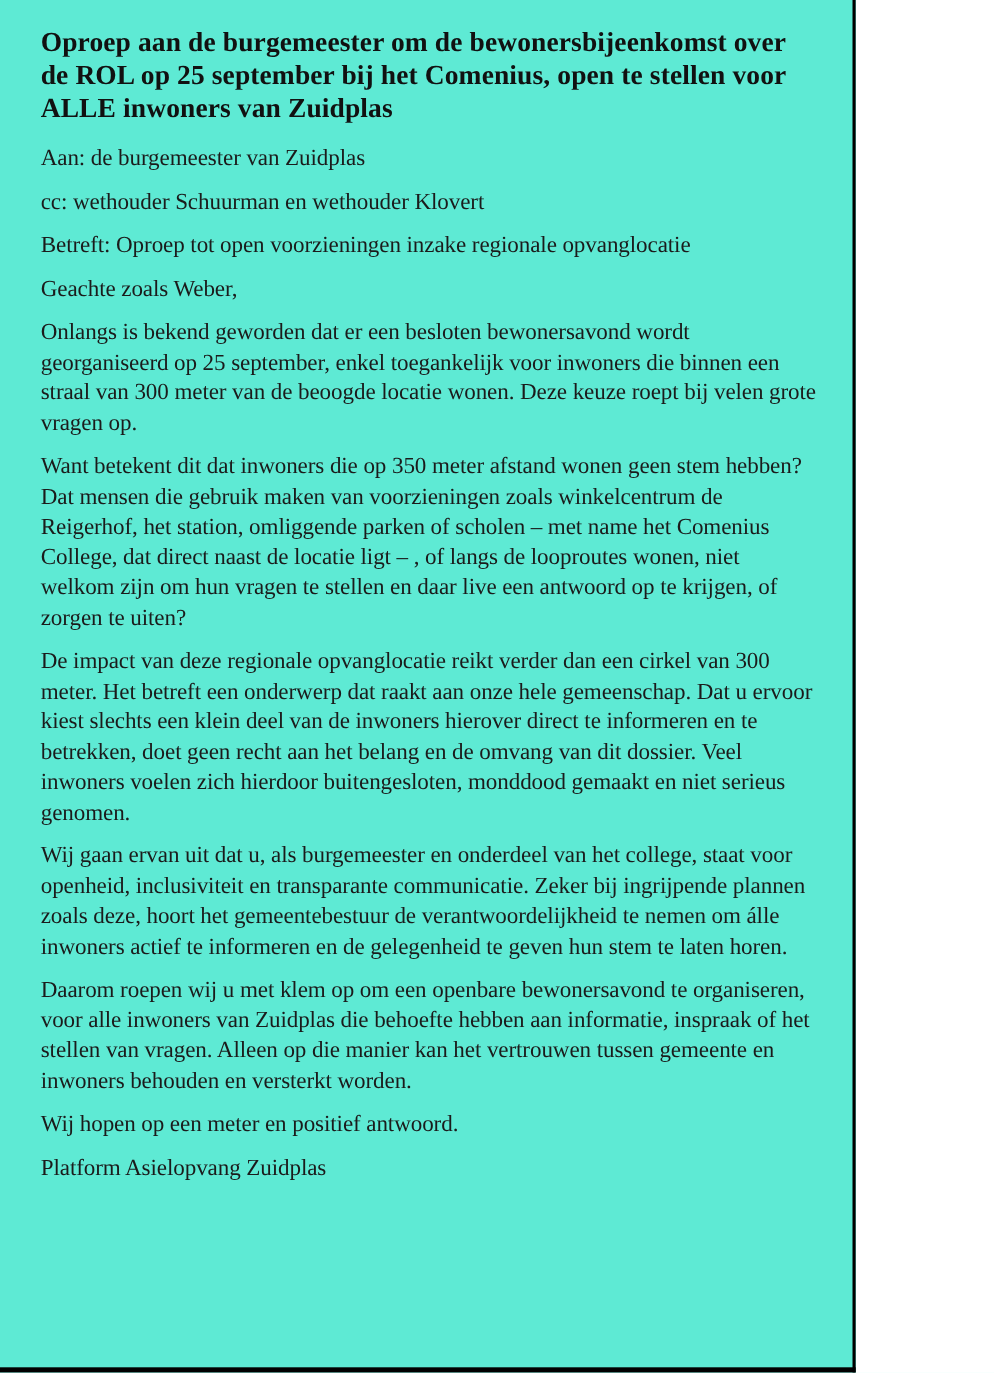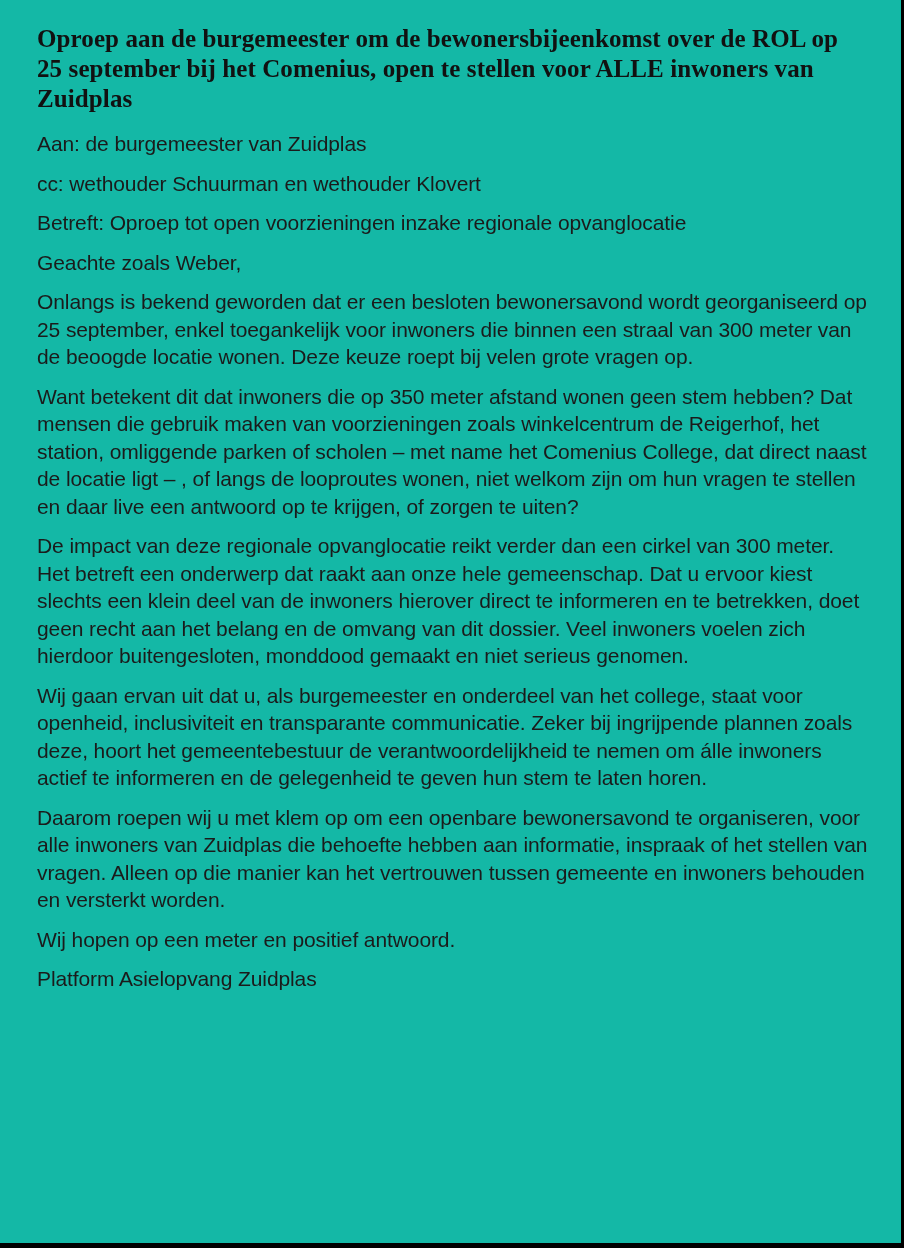--- a/index.html
+++ b/index.html
@@ -2,39 +2,39 @@
 <html><head>
 <meta charset="utf-8">
 <style>
   html, body {
     margin: 0;
     padding: 0;
     background: #ffffff;
   }
   .screen {
     position: relative;
-    width: 904px;
+    width: 778px;
     height: 1248px;
     box-sizing: border-box;
-    background: #14b8a6;
+    background: #5eead4;
     padding: 24px 36px 0 37px;
     overflow: hidden;
   }
   .letter-title {
     font-family: "Liberation Serif", "DejaVu Serif", serif;
     font-weight: 700;
     font-size: 25px;
     line-height: 30px;
     color: #111111;
     margin: 0 0 16px 0;
     max-width: 838px;
     letter-spacing: 0.1px;
   }
   .para {
-    font-family: Liberation Sans, sans-serif;
+    font-family: Liberation Serif, serif;
     font-size: 21px;
     line-height: 27.5px;
     letter-spacing: -0.1px;
     color: #1b1b1b;
     margin: 0 0 12px 0;
     max-width: 833px;
   }
   .edge-right {
     position: absolute;
     top: 0;

